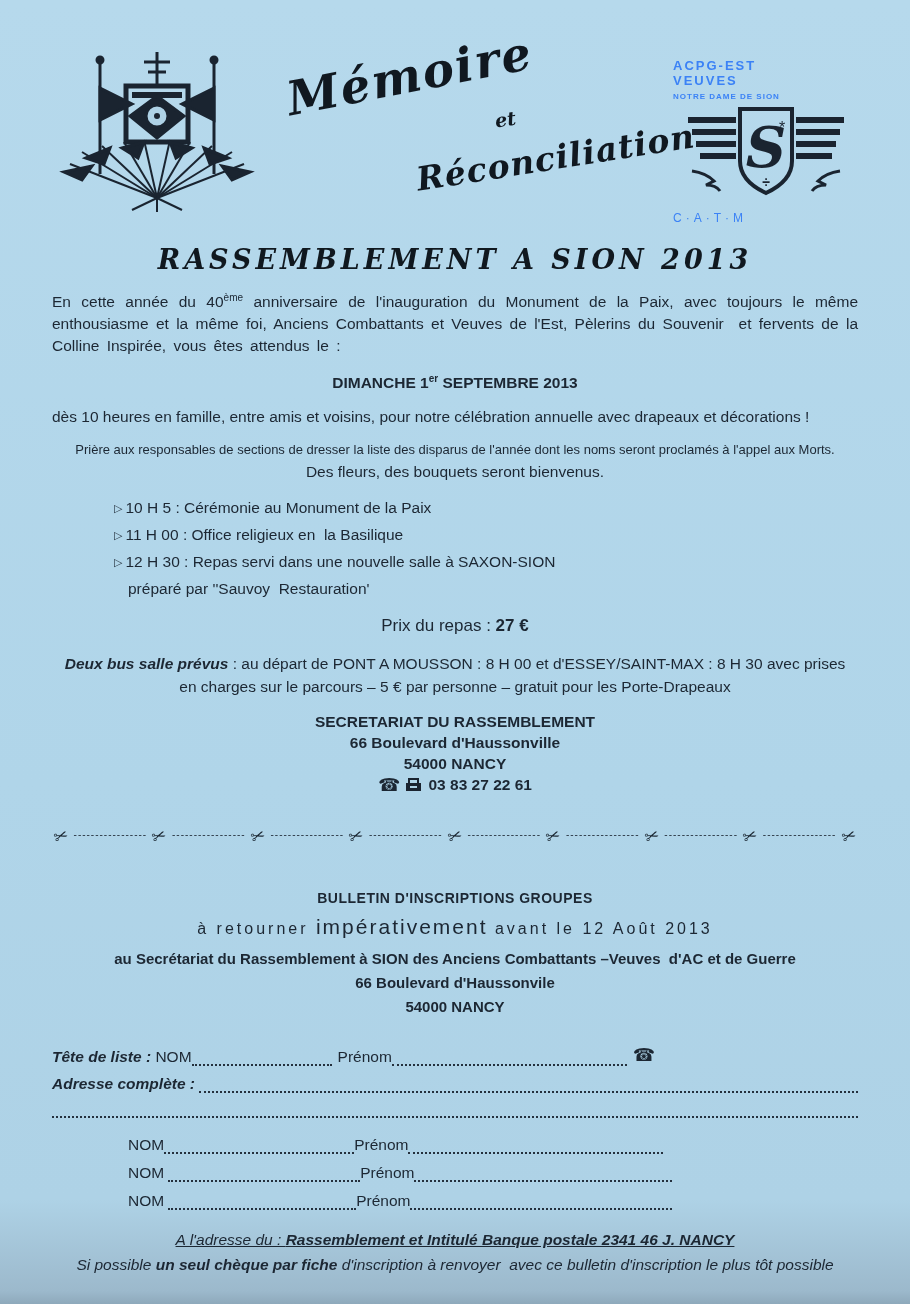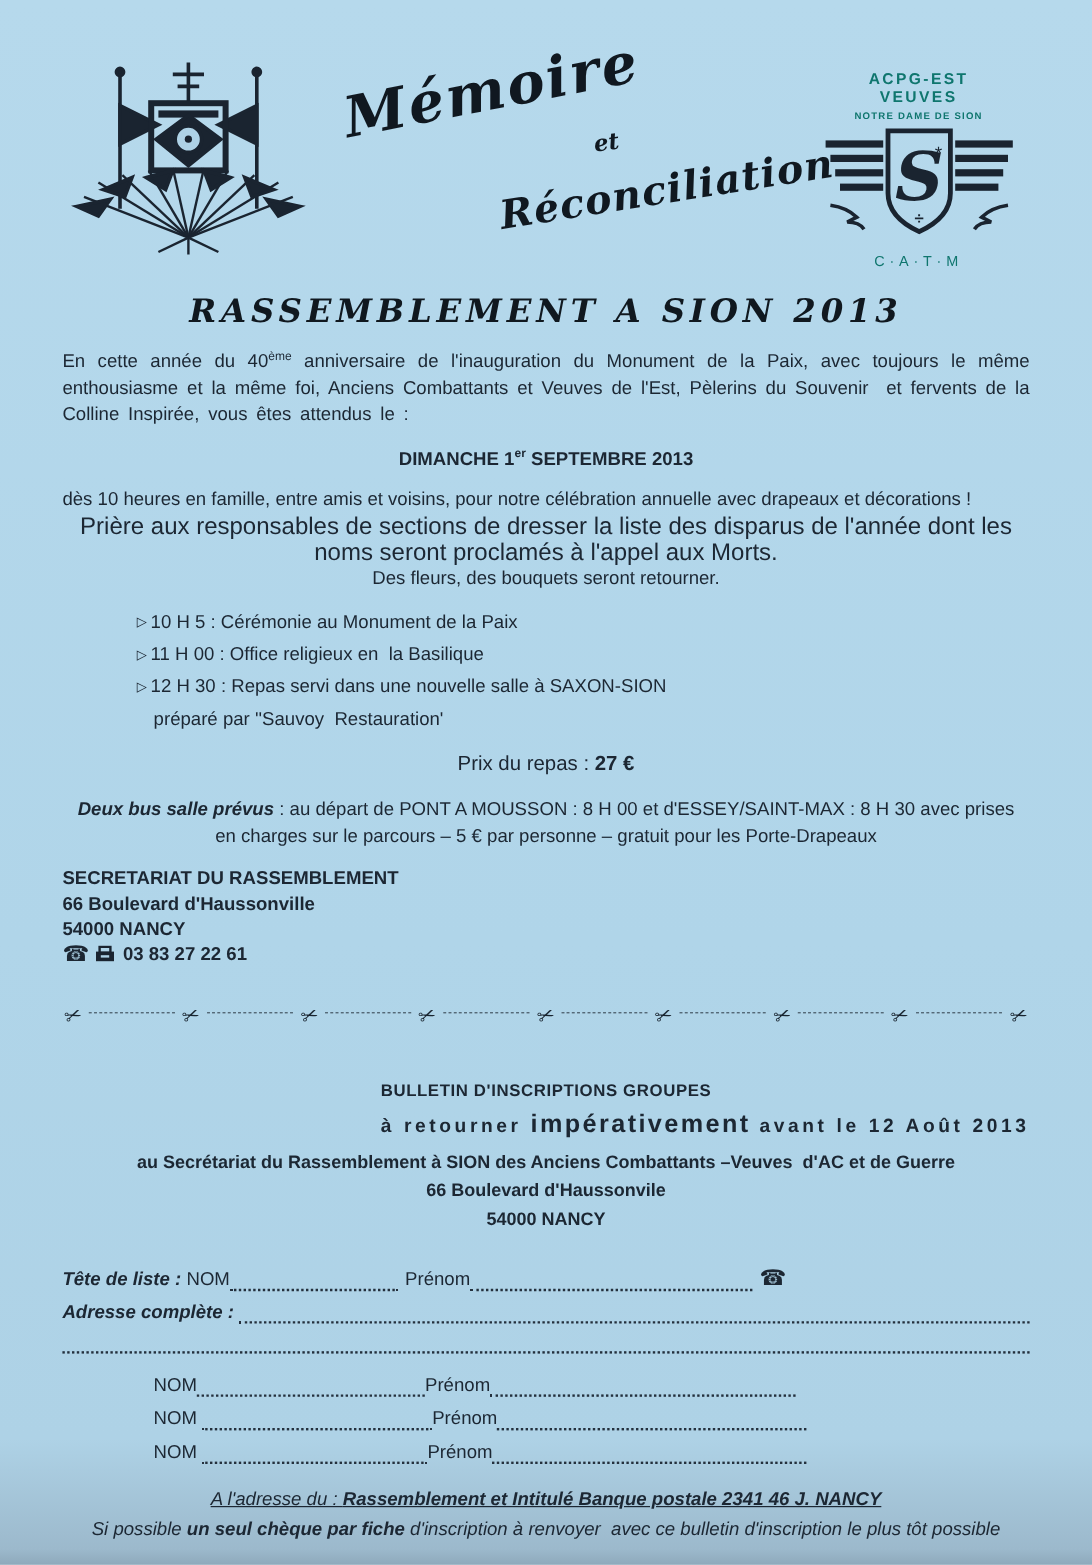--- a/index.html
+++ b/index.html
@@ -13,55 +13,55 @@
   
   .header{display:flex;justify-content:space-between;align-items:flex-start;padding-top:46px;height:182px;}
   .crest{width:215px;flex:none;}
   .script-block{flex:1;position:relative;height:175px;}
   .script-w1{position:absolute;left:18px;top:2px;transform:rotate(-11deg);
     font-family:"DejaVu Serif",serif;font-style:italic;font-weight:bold;font-size:47px;letter-spacing:2px;color:#101820;}
   .script-et{position:absolute;left:228px;top:62px;transform:rotate(-8deg);
     font-family:"DejaVu Serif",serif;font-style:italic;font-weight:bold;font-size:19px;color:#101820;}
   .script-w3{position:absolute;left:148px;top:92px;transform:rotate(-9deg);
     font-family:"DejaVu Serif",serif;font-style:italic;font-weight:bold;font-size:33px;letter-spacing:1px;color:#101820;}
-  .org{width:185px;flex:none;text-align:center;color:#0f766e;padding-top:12px;}
+  .org{width:185px;flex:none;text-align:left;color:#3b82f6;padding-top:12px;}
   .org-l1{font-size:13px;letter-spacing:2px;font-weight:bold;}
   .org-l2{font-size:13px;letter-spacing:2px;font-weight:bold;}
   .org-banner{font-size:8px;font-weight:bold;letter-spacing:1px;margin-top:4px;}
   .org-foot{font-size:12px;letter-spacing:4px;margin-top:2px;}
   
   .doc-title{text-align:center;margin-top:16px;font-family:"DejaVu Serif",serif;font-style:italic;font-weight:bold;
     font-size:27px;letter-spacing:4px;color:#10181f;}
   .intro{margin-top:12px;font-size:15.5px;line-height:22px;text-align:justify;word-spacing:3px;}
   sup{font-size:10px;}
   .date-line{text-align:center;margin-top:15px;font-weight:bold;font-size:15.5px;}
   .opening{margin-top:16px;font-size:15.5px;}
-  .notice{margin-top:2px;text-align:center;font-size:20px;line-height:22px;}
+  .notice{margin-top:13px;text-align:center;font-size:13px;line-height:22px;}
   .notice2{text-align:center;font-size:15.5px;line-height:22px;}
   
   .schedule{margin:12px 0 0 62px;font-size:15.5px;line-height:25px;}
   .bullet{font-size:11px;margin-right:3px;position:relative;top:-1px;}
   .sched-cont{margin-left:14px;}
   .price-line{text-align:center;margin-top:15px;font-size:17px;}
   .price-value{font-weight:bold;}
   
   .buses{margin:16px auto 0;max-width:790px;text-align:center;font-size:15.5px;line-height:23px;}
   .buses .lead{font-weight:bold;font-style:italic;}
   
-  .secretariat{margin-top:13px;text-align:left;font-weight:bold;font-size:15.5px;line-height:21px;}
+  .secretariat{margin-top:13px;text-align:center;font-weight:bold;font-size:15.5px;line-height:21px;}
   .contact-icons{display:inline-flex;align-items:center;gap:5px;vertical-align:middle;margin-right:6px;}
   .phone-glyph{font-weight:normal;font-size:18px;}
   
   .cut-line{margin-top:28px;display:flex;align-items:center;justify-content:space-between;padding:0 2px;height:24px;}
   .scissors{display:inline-block;transform:rotate(-20deg);font-size:17px;color:#18242f;}
   .dash{font-size:10px;letter-spacing:1px;color:#26323e;position:relative;top:-2px;}
   
   .bulletin{margin-top:42px;text-align:center;}
   .bulletin-h{font-weight:bold;font-size:14px;letter-spacing:.5px;}
-  .bulletin-ret{margin-top:9px;font-weight:bold;font-size:16px;letter-spacing:3px;text-align:right;}
+  .bulletin-ret{margin-top:9px;font-weight:normal;font-size:16px;letter-spacing:3px;}
   .bulletin-ret .big{font-size:21px;letter-spacing:2px;}
   .bulletin-addr{margin-top:8px;font-weight:bold;font-size:15px;line-height:24px;}
   
   .form{margin-top:20px;font-size:15.5px;}
   .frow{display:flex;align-items:flex-end;height:27px;}
   .flabel{font-style:italic;font-weight:bold;white-space:pre;}
   .fword{white-space:pre;}
   .dots{display:inline-block;border-bottom:2px dotted #24303d;height:13px;}
   .grow{flex:1;}
   .fullline{margin-top:9px;height:14px;border-bottom:2px dotted #24303d;}
@@ -166,21 +166,21 @@
 
   <div class="doc-title">RASSEMBLEMENT A SION 2013</div>
 
   <p class="intro"><span class="pre">En cette année du 40</span><sup>ème</sup><span class="pre"> anniversaire de l'inauguration du Monument de la Paix, avec toujours le même enthousiasme et la même foi, Anciens Combattants et Veuves de l'Est, Pèlerins du Souvenir  et fervents de la Colline Inspirée, vous êtes attendus le :</span></p>
 
   <div class="date-line"><span>DIMANCHE 1</span><sup>er</sup><span class="pre"> SEPTEMBRE 2013</span></div>
 
   <div class="opening pre">dès 10 heures en famille, entre amis et voisins, pour notre célébration annuelle avec drapeaux et décorations !</div>
 
   <div class="notice">Prière aux responsables de sections de dresser la liste des disparus de l'année dont les noms seront proclamés à l'appel aux Morts.</div>
-  <div class="notice2">Des fleurs, des bouquets seront retourner.</div>
+  <div class="notice2">Des fleurs, des bouquets seront bienvenus.</div>
 
   <div class="schedule">
     <div><span class="bullet">▷</span><span class="pre">10 H 5 : Cérémonie au Monument de la Paix</span></div>
     <div><span class="bullet">▷</span><span class="pre">11 H 00 : Office religieux en  la Basilique</span></div>
     <div><span class="bullet">▷</span><span class="pre">12 H 30 : Repas servi dans une nouvelle salle à SAXON-SION</span></div>
     <div class="sched-cont pre">préparé par ''Sauvoy  Restauration'</div>
   </div>
 
   <div class="price-line"><span class="pre">Prix du repas : </span><span class="price-value">27 €</span></div>
 

